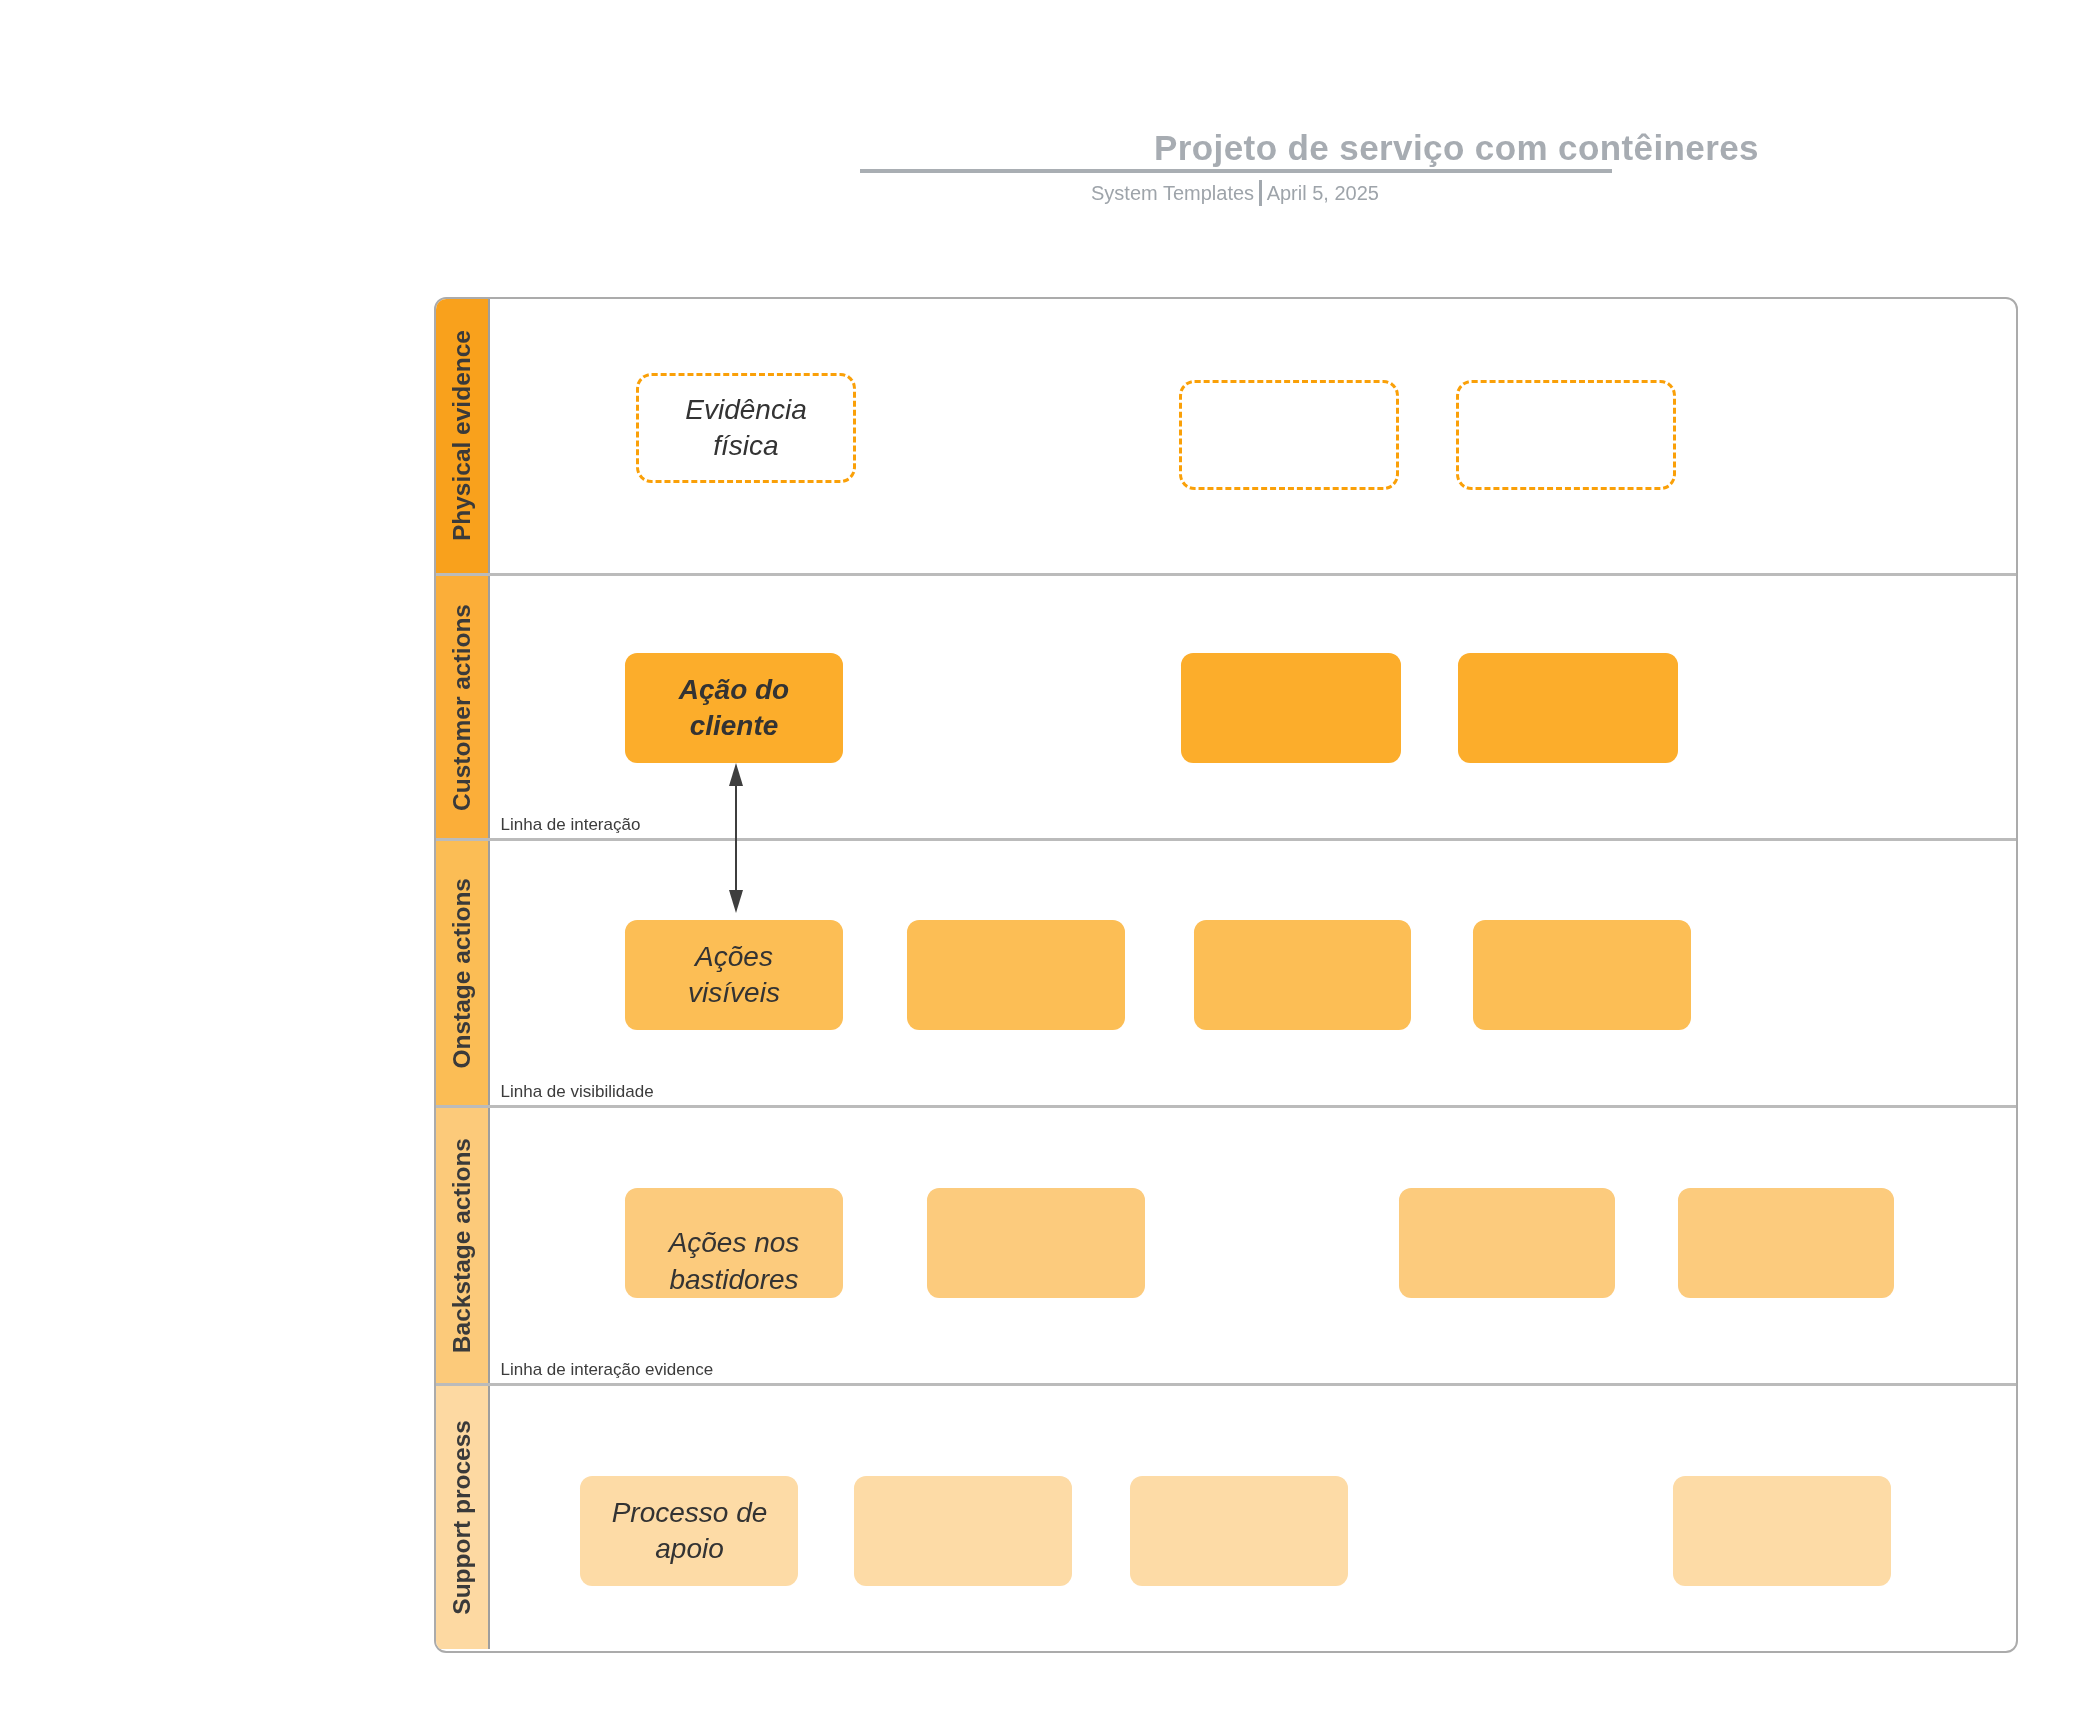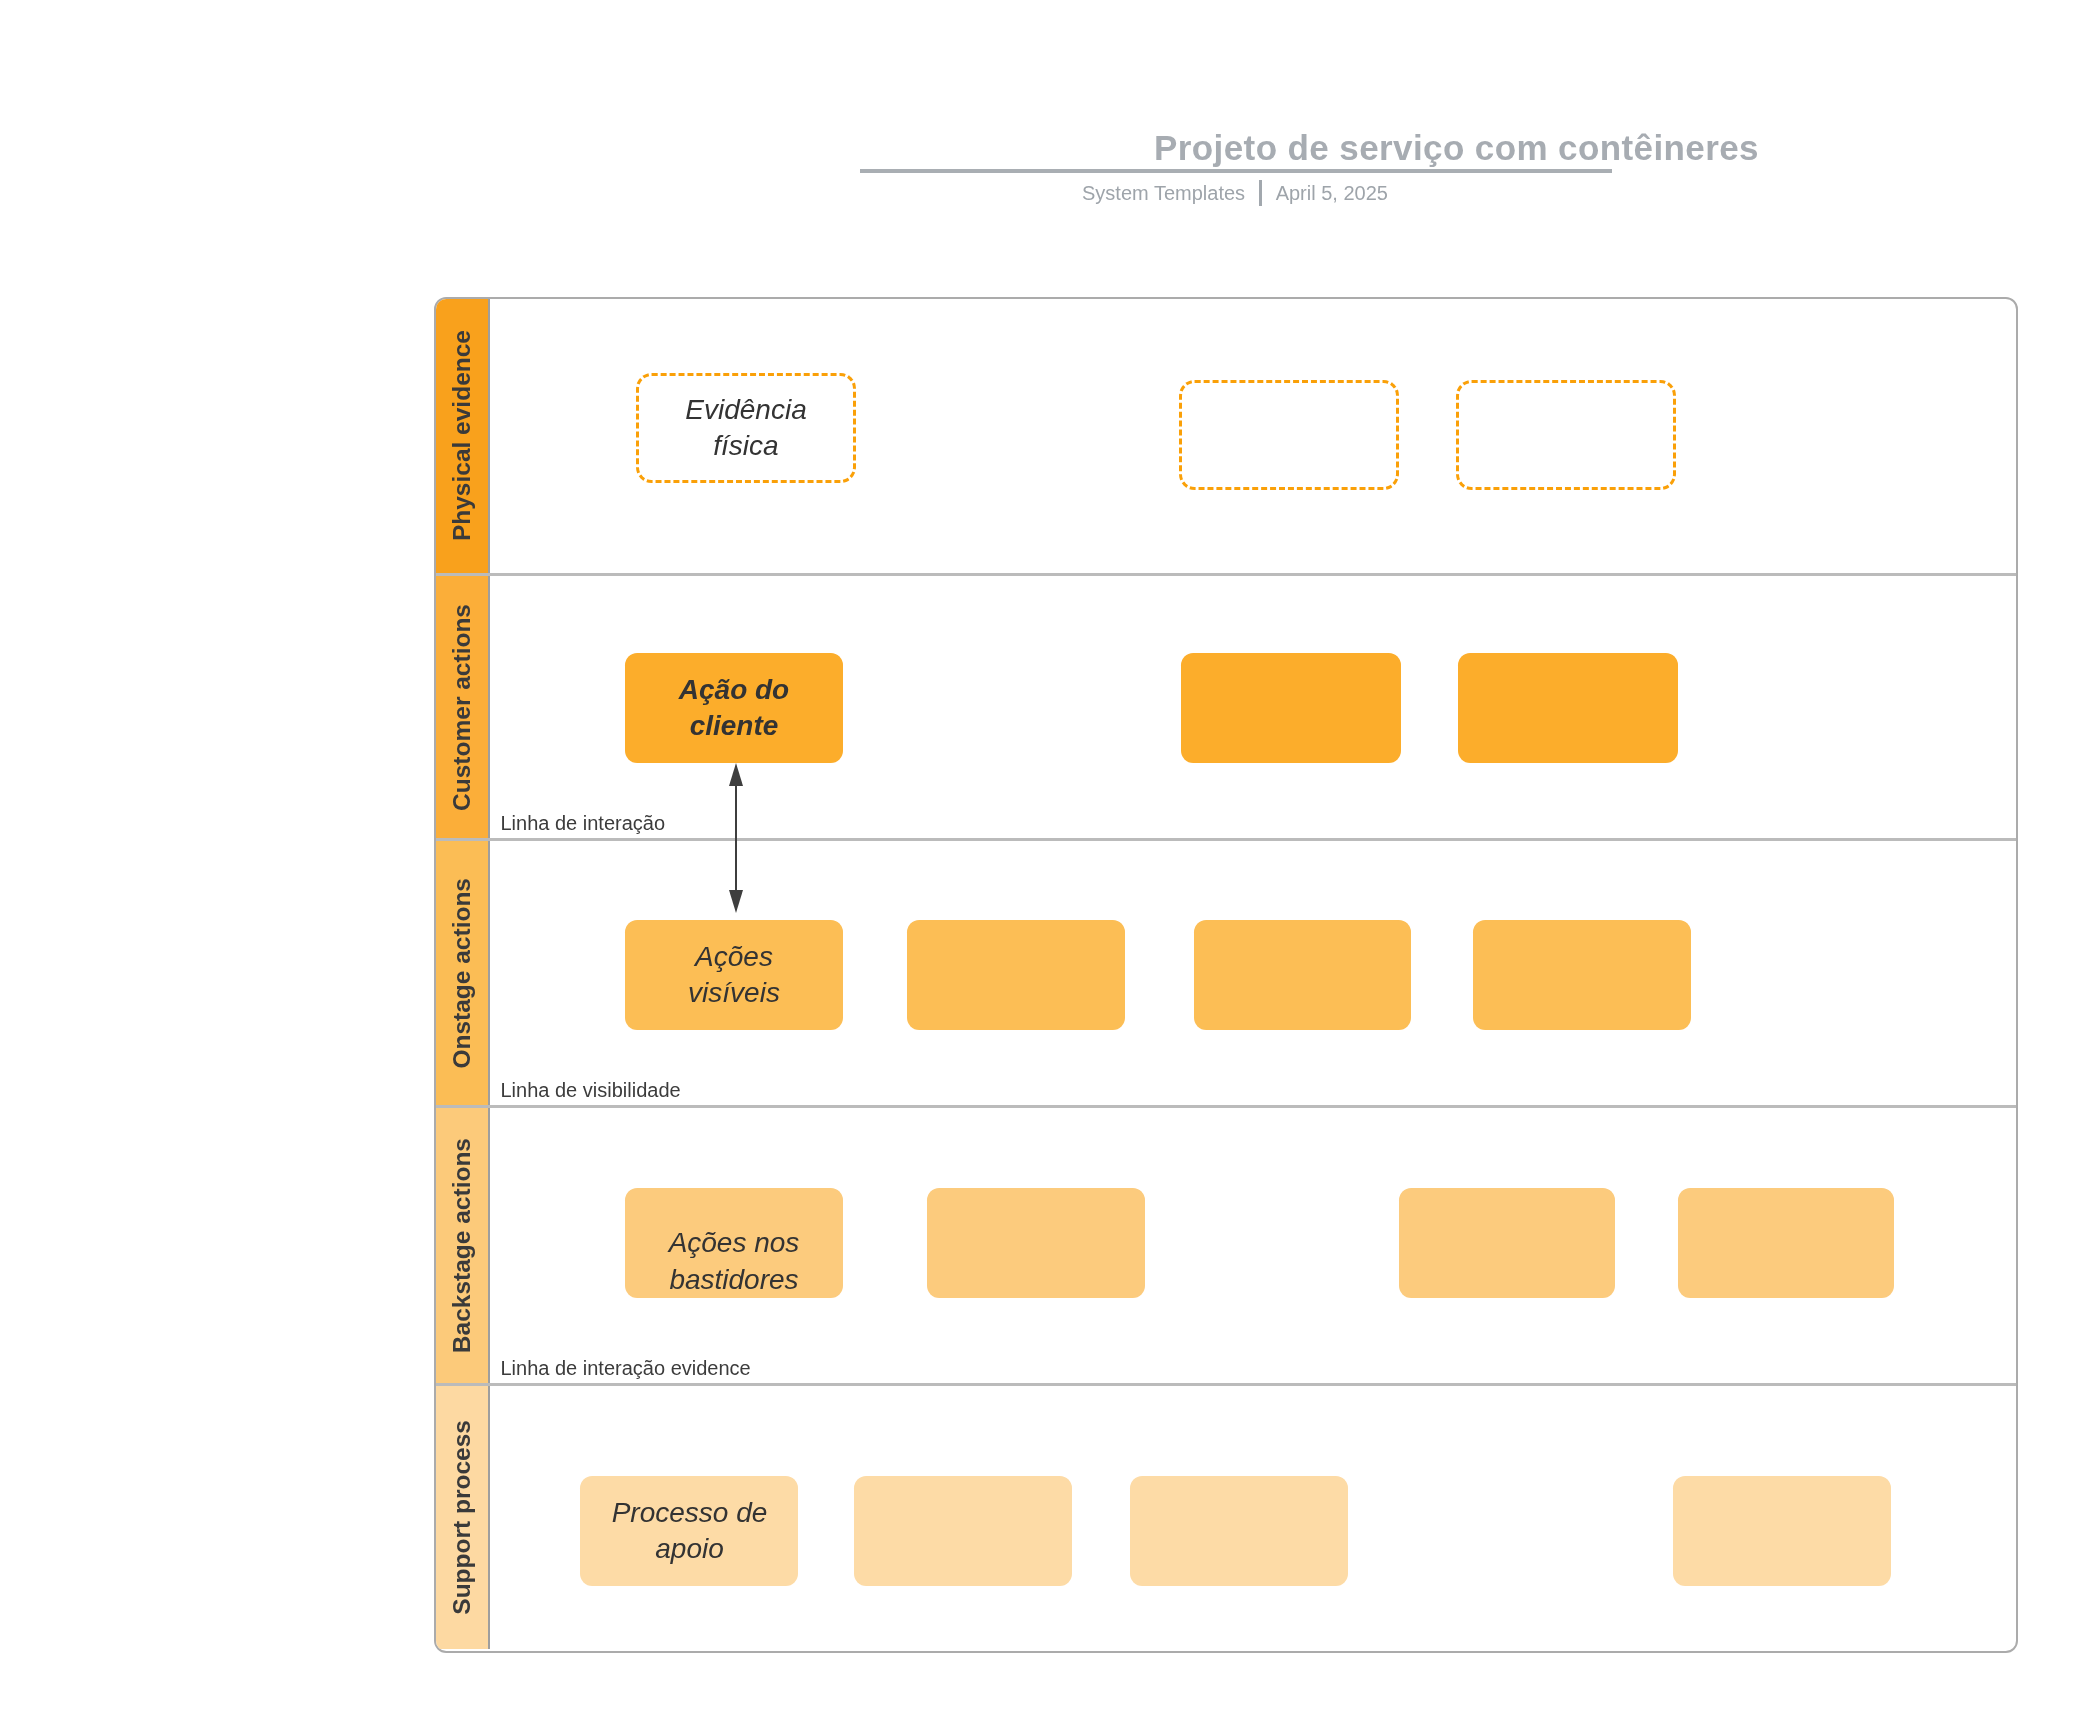--- a/index.html
+++ b/index.html
@@ -4,21 +4,21 @@
 <style>
   html,body{margin:0;padding:0;background:#ffffff;}
   body{font-family:"Liberation Sans", sans-serif;}
   .page{position:relative;width:2096px;height:1735px;background:#ffffff;overflow:hidden;}
 
   
   .title{position:absolute;left:711px;top:128px;width:1048px;text-align:right;
          font-size:35px;font-weight:bold;color:#A7ACB2;letter-spacing:0.4px;}
   .title-rule{position:absolute;left:860px;top:169px;width:752px;height:3.5px;background:#A9AEB3;}
   .subtitle{position:absolute;left:711px;top:180px;width:1048px;display:flex;
-            align-items:center;justify-content:center;gap:14px;
+            align-items:center;justify-content:center;gap:5px;
             font-size:20px;color:#9EA4AA;}
   .subtitle .sep{width:2.6px;height:26px;background:#A2A8AE;}
 
   
   .blueprint{position:absolute;left:434px;top:297px;width:1584px;height:1356px;
              border:2.6px solid #ABABAB;border-radius:12.2px;background:#fff;
              display:flex;flex-direction:column;box-sizing:border-box;overflow:hidden;}
   .row{display:flex;box-sizing:border-box;}
   .row + .row{border-top:3.5px solid #BBBBBB;}
   .r1{height:274px;} .r2{height:265px;} .r3{height:267px;} .r4{height:278px;} .r5{height:266px;}
@@ -33,21 +33,21 @@
   .content{position:relative;flex:1;}
 
   
   .box{position:absolute;height:110px;border-radius:12.2px;box-sizing:border-box;
        display:flex;align-items:center;justify-content:center;text-align:center;
        font-style:italic;font-size:28px;line-height:1.3;color:#333333;padding:0 26px;}
   .dashed{background:#ffffff;border:3.5px dashed #FAA008;border-radius:15.7px;}
   .f2{background:#FCAD2B;font-weight:bold;} .f3{background:#FCBE55;} .f4{background:#FCCB7D;} .f5{background:#FDDBA6;}
 
   
-  .lineLabel{position:absolute;left:10.5px;bottom:3.5px;font-size:20px;color:#3C3C3C;white-space:nowrap;}
+  .lineLabel{position:absolute;left:10.5px;bottom:3.5px;font-size:17px;color:#3C3C3C;white-space:nowrap;}
 
   
   .arrow{position:absolute;left:728px;top:763px;width:15.7px;height:150px;z-index:5;
          display:flex;flex-direction:column;align-items:center;}
   .arrow .head-up{width:0;height:0;border-left:7.9px solid transparent;border-right:7.9px solid transparent;
                   border-bottom:23px solid #3E3E3E;}
   .arrow .head-down{width:0;height:0;border-left:7.9px solid transparent;border-right:7.9px solid transparent;
                     border-top:23px solid #3E3E3E;}
   .arrow .shaft{width:2.6px;flex:1;background:#3E3E3E;}
 </style>

